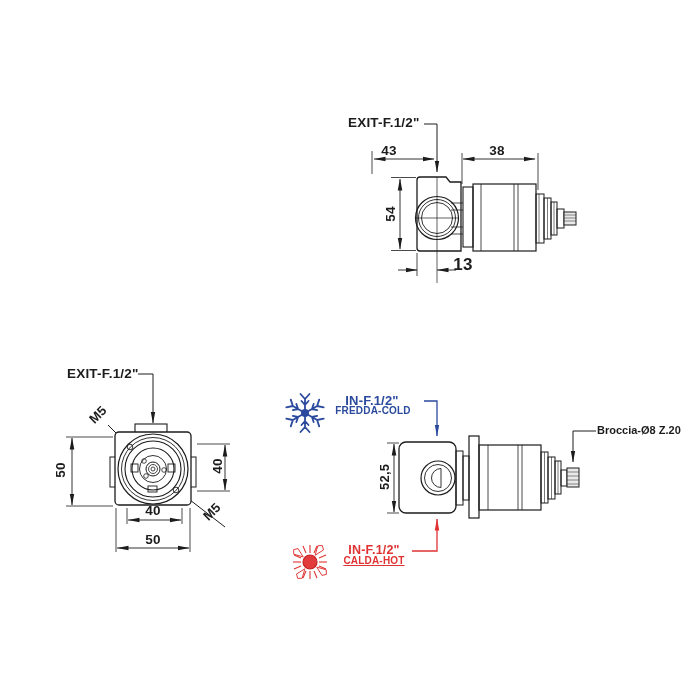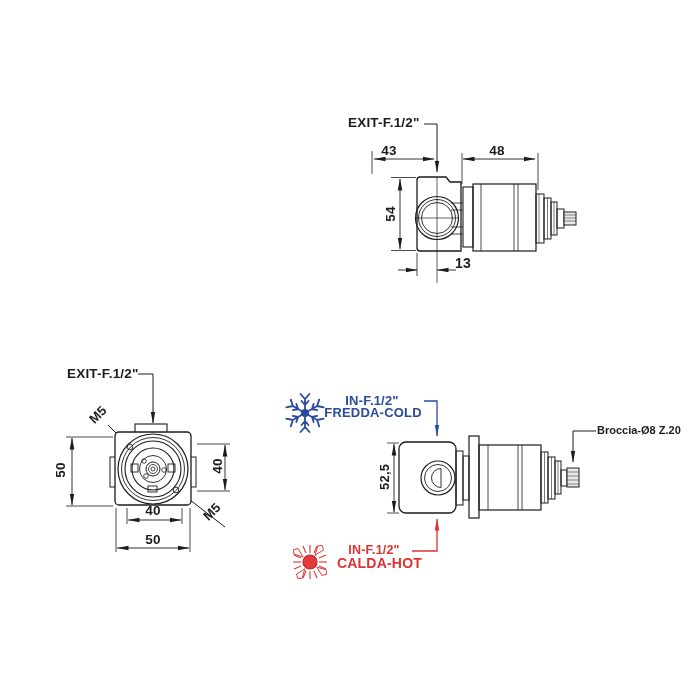--- a/index.html
+++ b/index.html
@@ -246,32 +246,32 @@
         <path d="M6,-6 L15,-10 L14.5,-14.5 L10,-15 Z" transform="rotate(172)"></path>
         <path d="M6,-6 L15,-10 L14.5,-14.5 L10,-15 Z" transform="rotate(262)"></path>
       </g>
       <circle cx="0" cy="0" r="7" fill="#e23b3b" stroke="#c42222" stroke-width="1.2"></circle>
     </g>
   </g>
 </svg>
 
   <div class="lbl" style="left:348px;top:116px;font-size:13.5px;">EXIT-F.1/2"</div>
   <div class="lbl ctr" style="left:375px;top:144px;width:28px;font-size:13.5px;">43</div>
-  <div class="lbl ctr" style="left:483px;top:144px;width:28px;font-size:13.5px;">48</div>
+  <div class="lbl ctr" style="left:483px;top:144px;width:28px;font-size:13.5px;">38</div>
   <div class="lbl ctr rot90" style="left:377px;top:207px;width:28px;font-size:13.5px;">54</div>
-  <div class="lbl ctr" style="left:448px;top:256px;width:30px;font-size:14px;">13</div>
+  <div class="lbl ctr" style="left:448px;top:256px;width:30px;font-size:17px;">13</div>
 
   <div class="lbl" style="left:67px;top:367px;font-size:13.5px;">EXIT-F.1/2"</div>
   <div class="lbl ctr rot45" style="left:84px;top:408px;width:28px;font-size:13px;">M5</div>
   <div class="lbl ctr rot45" style="left:198px;top:505px;width:28px;font-size:13px;">M5</div>
   <div class="lbl ctr rot90" style="left:47px;top:463px;width:28px;font-size:13.5px;">50</div>
   <div class="lbl ctr rot90" style="left:204px;top:459px;width:28px;font-size:13.5px;">40</div>
   <div class="lbl ctr" style="left:139px;top:504px;width:28px;font-size:13.5px;">40</div>
   <div class="lbl ctr" style="left:139px;top:533px;width:28px;font-size:13.5px;">50</div>
 
   <div class="lbl ctr cold" style="left:336px;top:394px;width:72px;font-size:13px;">IN-F.1/2"</div>
-  <div class="lbl ctr cold" style="left:320px;top:406px;width:106px;font-size:13px;">FREDDA-COLD</div>
+  <div class="lbl ctr cold" style="left:320px;top:406px;width:106px;font-size:10px;">FREDDA-COLD</div>
   <div class="lbl ctr rot90" style="left:368px;top:470px;width:34px;font-size:13px;">52,5</div>
   <div class="lbl ctr hot" style="left:339px;top:544px;width:70px;font-size:12.5px;">IN-F.1/2"</div>
-  <div class="lbl ctr hot" style="left:337px;top:556px;width:74px;font-size:14px;">CALDA-HOT</div>
+  <div class="lbl ctr hot" style="left:337px;top:556px;width:74px;font-size:10px;text-decoration:underline;">CALDA-HOT</div>
   <div class="lbl" style="left:597px;top:425px;font-size:11px;letter-spacing:0;">Broccia-Ø8 Z.20</div>
 
 </div>
 
 </body></html>

